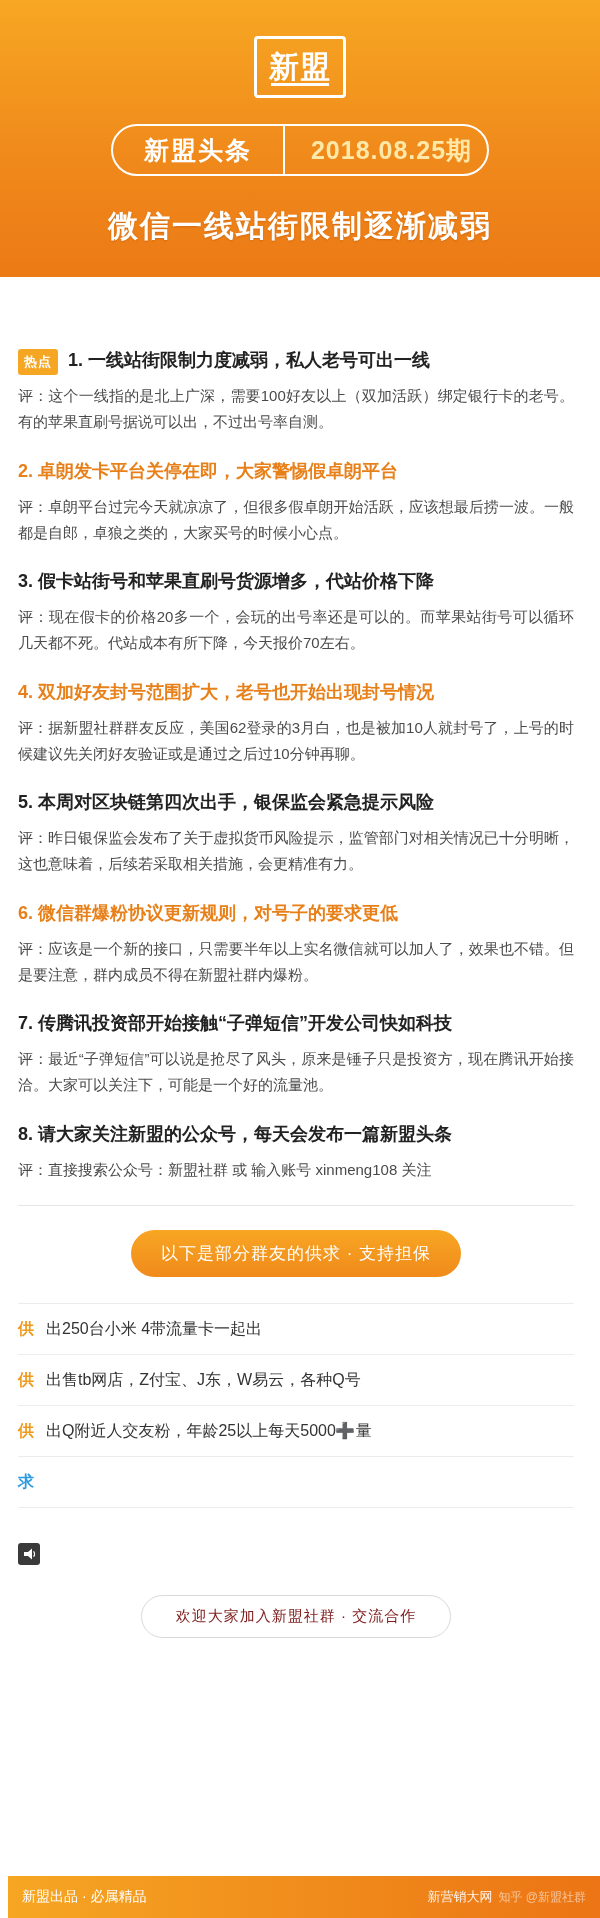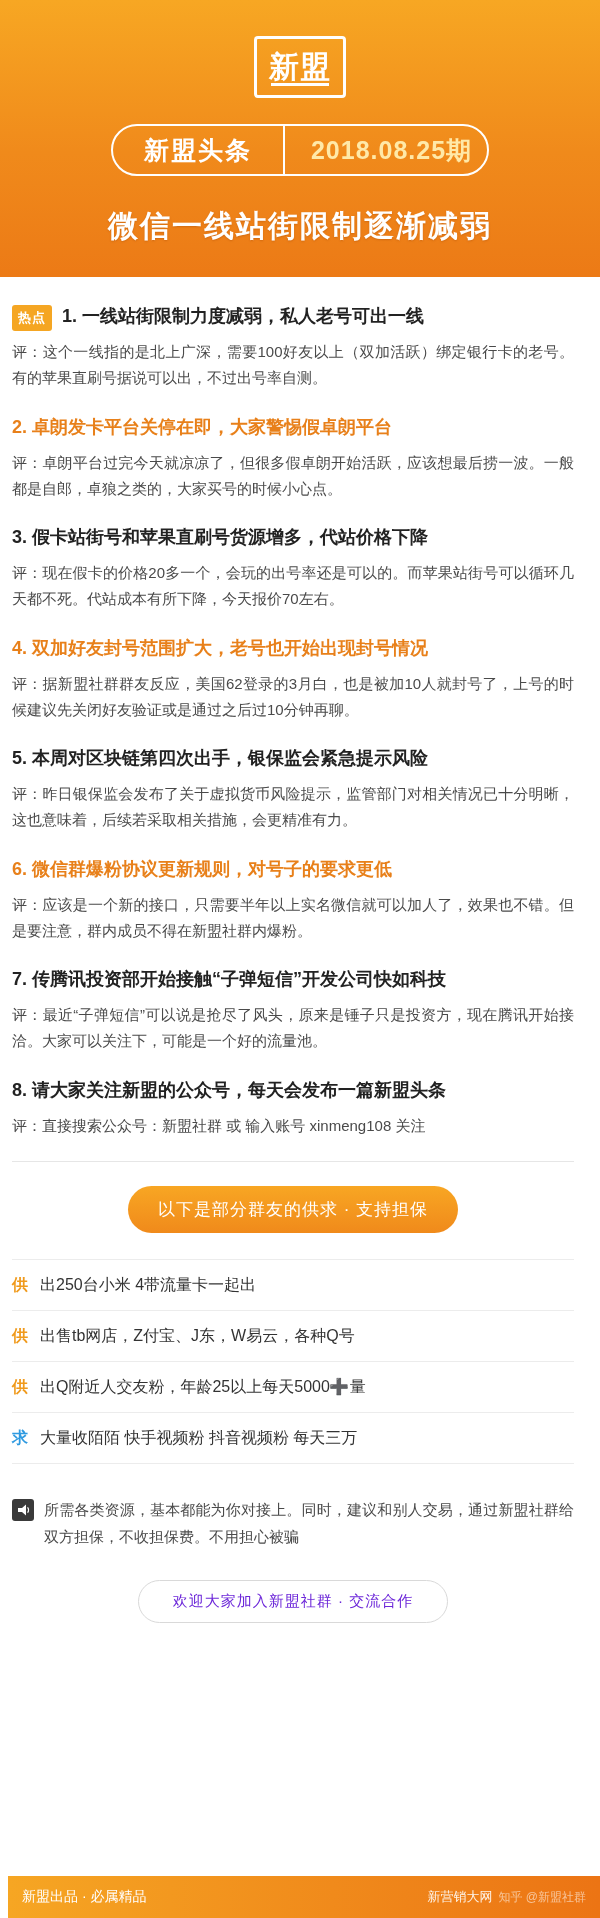--- a/index.html
+++ b/index.html
@@ -94,22 +94,23 @@
     margin-top: 30px;
     font-size: 30px;
     font-weight: bold;
     color: #ffffff;
     letter-spacing: 2px;
     text-shadow: 0 1px 2px rgba(160,70,0,.35);
   }
 
   
   .body {
-    padding: 26px 26px 0 12px;
-    background: #ffffff;
+    padding: 26px 26px 0 18px;
+    background: #ffffff;
+    margin-top: 44px;
   }
   .item { margin-bottom: 22px; }
   .item-title {
     font-size: 18px;
     font-weight: bold;
     line-height: 1.5;
     color: #222222;
     display: flex;
     align-items: flex-start;
     flex-wrap: wrap;
@@ -198,21 +199,21 @@
     color: #4a4a4a;
     text-align: justify;
   }
 
   
   .join-wrap { text-align: center; margin: 30px 0 26px 0; }
   .join-btn {
     display: inline-block;
     border: 1px solid #d9d9d9;
     border-radius: 22px;
-    color: #6d28d9;
+    color: #7f1d1d;
     font-size: 15px;
     padding: 11px 34px;
     letter-spacing: 1px;
   }
 
   
   .footer {
     position: absolute;
     left: 8px; right: 0; bottom: 0;
     height: 42px;
@@ -315,33 +316,31 @@
         <div class="supply-row">
           <span class="tag gong">供</span>
           <span class="supply-text">出售tb网店，Z付宝、J东，W易云，各种Q号</span>
         </div>
         <div class="supply-row">
           <span class="tag gong">供</span>
           <span class="supply-text">出Q附近人交友粉，年龄25以上每天5000➕量</span>
         </div>
         <div class="supply-row">
           <span class="tag qiu">求</span>
-          <span class="supply-text">大量收陌陌 快手视频粉 抖音视频粉 每天三万</span>
         </div>
       </div>
 
     <div class="note">
       <span class="speaker">
         <svg width="22" height="22" viewBox="0 0 22 22">
           <rect x="0" y="0" width="22" height="22" rx="3" fill="#3a3a3a"></rect>
           <path d="M6 9 L10 9 L14 5.5 L14 16.5 L10 13 L6 13 Z" fill="#ffffff"></path>
           <path d="M15.6 8.2 Q17.6 11 15.6 13.8" stroke="#ffffff" stroke-width="1.1" fill="none"></path>
         </svg>
       </span>
-      <div class="note-text">所需各类资源，基本都能为你对接上。同时，建议和别人交易，通过新盟社群给双方担保，不收担保费。不用担心被骗</div>
     </div>
 
     <div class="join-wrap">
       <span class="join-btn">欢迎大家加入新盟社群 · 交流合作</span>
     </div>
   </div>
 
   <div class="footer">
     <span>新盟出品 · 必属精品</span>
     <span class="footer-right">

